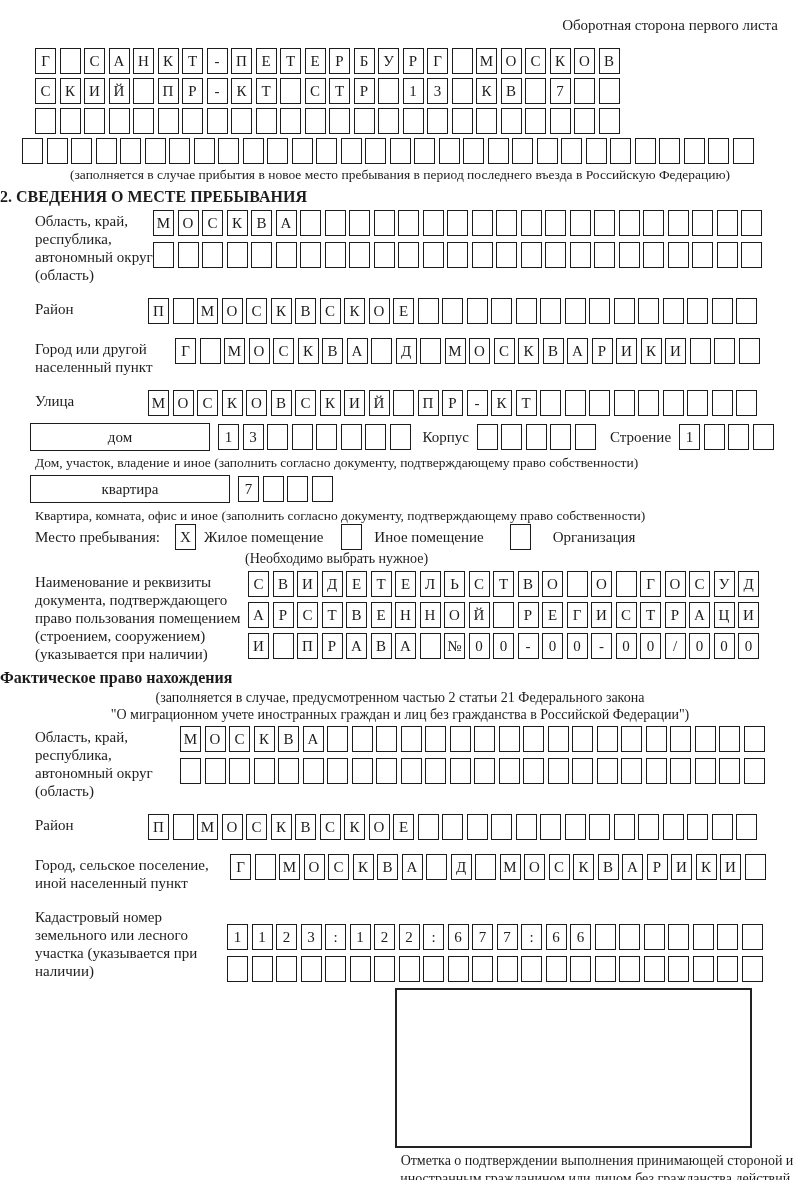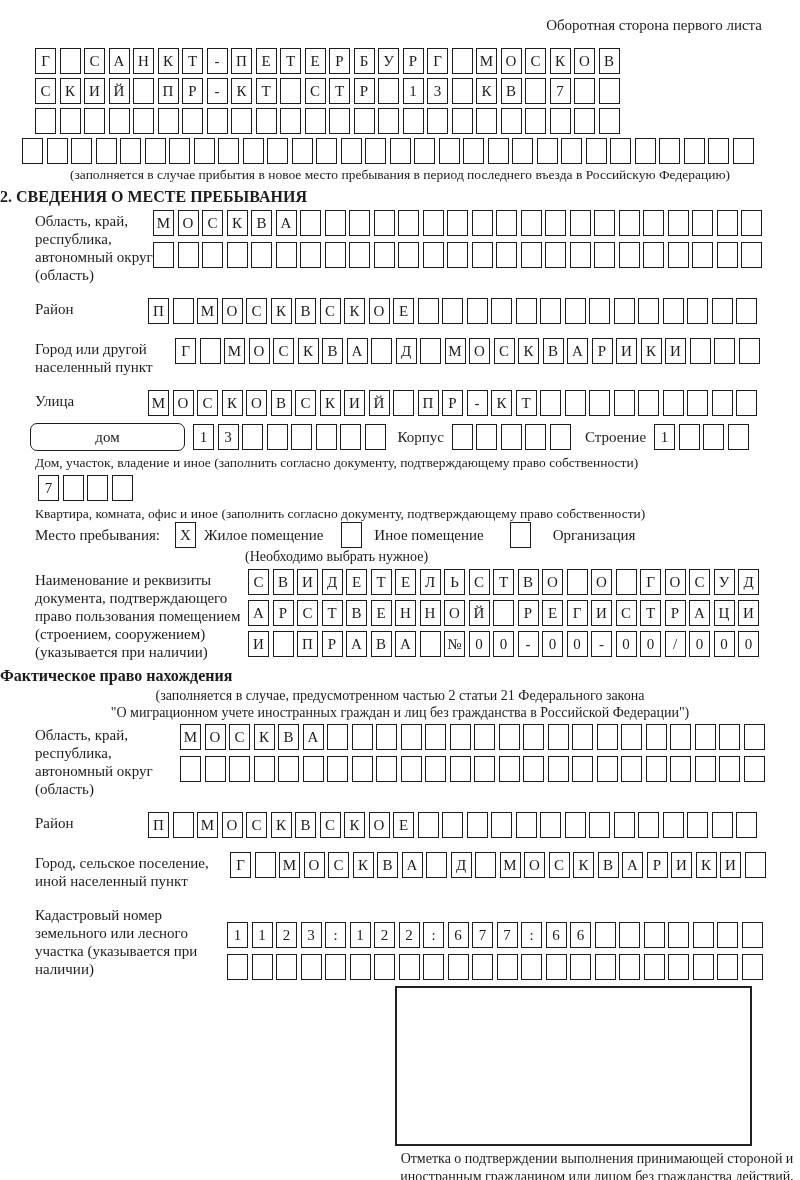--- a/index.html
+++ b/index.html
@@ -2,40 +2,40 @@
 <html lang="ru"><head>
 <meta charset="utf-8">
 <style>
   * { margin:0; padding:0; box-sizing:border-box; }
   html,body { background:#fff; }
   body {
     width:800px; height:1180px; overflow:hidden; position:relative;
     color:#1c1c1c; font-family:"Liberation Serif","DejaVu Serif",serif;
     font-size:15px; padding-top:16px;
   }
-  .corner-note { text-align:right; padding-right:38px; font-size:15px; line-height:18px; }
+  .corner-note { text-align:right; padding-right:22px; font-size:15px; line-height:18px; }
   .frow { display:flex; align-items:flex-start; padding-left:35px; }
   .flabel { flex:0 0 auto; line-height:18px; padding-top:2px; }
   .lw-addr{width:145px} .lw-reg{width:118px} .lw-dist{width:113px} .lw-city{width:140px}
   .lw-street{width:113px} .lw-doc{width:213px} .lw-reg2{width:145px} .lw-city2{width:195px} .lw-kad{width:192px}
   .cellcol { display:flex; flex-direction:column; }
   .gap4 > * + * { margin-top:4px; } .gap5 > * + * { margin-top:5px; } .gap6 > * + * { margin-top:6px; }
   .cells { display:flex; gap:3.5px; }
   .cell {
     flex:0 0 21px; width:21px; height:26px; border:1.5px solid #1c1c1c;
     display:flex; align-items:center; justify-content:center;
     font-size:15px; line-height:1; padding-top:1px;
   }
   .extra-row { padding-left:22px; margin-top:4px; }
   .cnote { text-align:center; font-size:13.5px; line-height:17px; margin-top:2px; }
   .sec-title { font-weight:bold; font-size:16px; line-height:20px; margin-top:4px; }
   .mt2{margin-top:14px}.mt3{margin-top:3px}.mt4{margin-top:4px}.mt5{margin-top:5px}
   .house-row { display:flex; align-items:center; padding-left:30px; margin-top:7px; }
   .boxlabel { border:1.5px solid #1c1c1c; height:28px; display:flex; align-items:center; justify-content:center; font-size:15px; }
-  .bl-dom { width:155px;border-radius:7px; } .bl-kv { width:200px; }
+  .bl-dom { width:180px; } .bl-kv { width:200px; }
   .inline-lbl { padding:0 8px 0 12px; line-height:18px; white-space:nowrap; }
   .lnote { padding-left:35px; font-size:13.5px; line-height:17px; margin-top:3px; }
   .stay-row { display:flex; align-items:center; padding-left:35px; }
   .stay-lbl { width:140px; }
   .opt-lbl { line-height:18px; white-space:nowrap; }
   .ml8{margin-left:8px}.ml12{margin-left:12px}.ml18{margin-left:18px}.ml22{margin-left:22px}.ml26{margin-left:26px}
   .hint { padding-left:245px; font-size:14px; line-height:17px; }
   .kad-cells { margin-top:18px; }
   .stamp-box { margin:6px 0 0 395px; width:357px; height:160px; border:2px solid #222; }
   .stamp-caption { margin:4px 0 0 398px; width:398px; text-align:center; font-size:14px; line-height:18px; }
@@ -339,20 +339,21 @@
   <div class="cells">
       <span class="cell">1</span>
       <span class="cell"></span>
       <span class="cell"></span>
       <span class="cell"></span>
     </div>
 </div>
 <div class="lnote">Дом, участок, владение и иное (заполнить согласно документу, подтверждающему право собственности)</div>
 
 <div class="house-row mt4" style="margin-top:4px">
+  <div class="boxlabel bl-kv">квартира</div>
   <div class="cells ml8">
       <span class="cell">7</span>
       <span class="cell"></span>
       <span class="cell"></span>
       <span class="cell"></span>
     </div>
 </div>
 <div class="lnote" style="margin-top:4px">Квартира, комната, офис и иное (заполнить согласно документу, подтверждающему право собственности)</div>
 
 <div class="stay-row">

